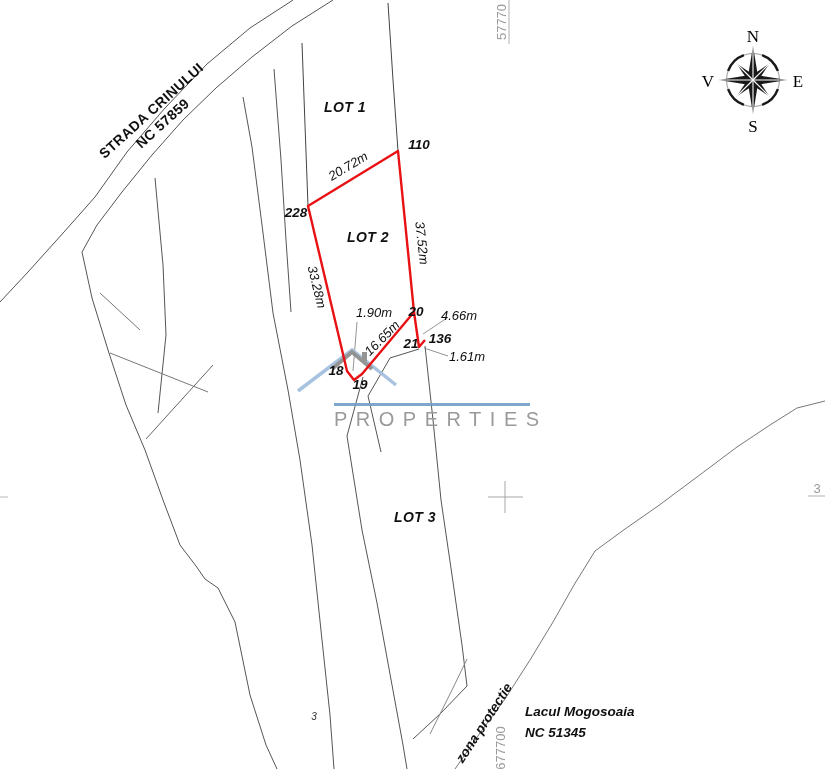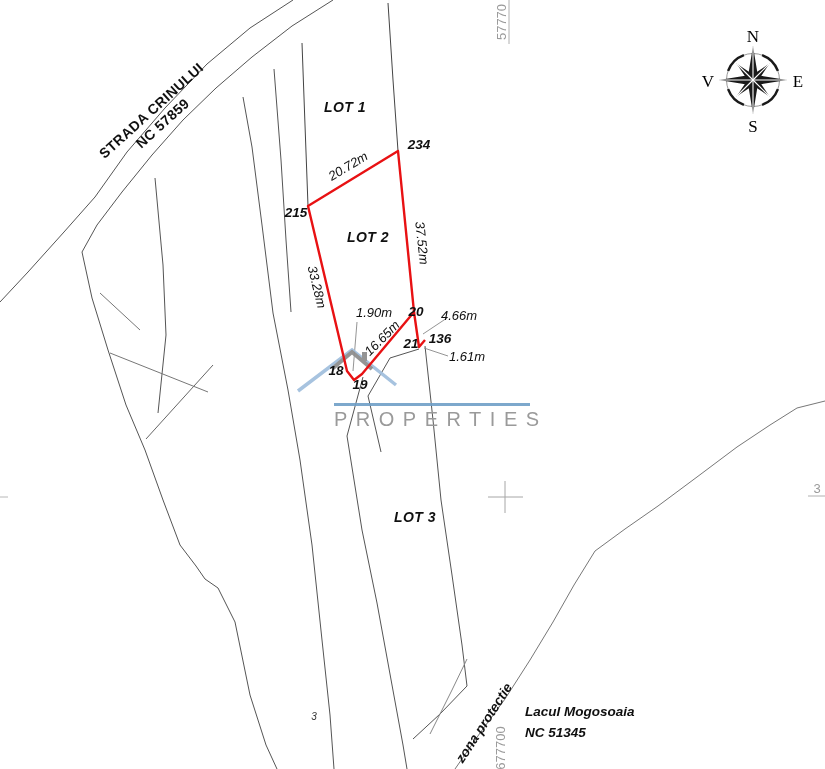--- a/index.html
+++ b/index.html
@@ -101,22 +101,22 @@
 
   <div class="lbl ctr street" style="left:157px;top:117px;transform:translate(-50%,-50%) rotate(-42deg);">
     <div>STRADA CRINULUI</div>
     <div>NC 57859</div>
   </div>
 
   <div class="lbl ctr lot" style="left:345px;top:107px;">LOT 1</div>
   <div class="lbl ctr lot" style="left:368px;top:237px;">LOT 2</div>
   <div class="lbl ctr lot" style="left:415px;top:517px;">LOT 3</div>
 
-  <div class="lbl ctr pt" style="left:419px;top:144px;">234</div>
-  <div class="lbl ctr pt" style="left:296px;top:212px;">215</div>
+  <div class="lbl ctr pt" style="left:419px;top:144px;">110</div>
+  <div class="lbl ctr pt" style="left:296px;top:212px;">228</div>
   <div class="lbl ctr pt" style="left:416px;top:311px;">20</div>
   <div class="lbl ctr pt" style="left:411px;top:343px;">21</div>
   <div class="lbl ctr pt" style="left:440px;top:338px;text-align:right;">136</div>
   <div class="lbl ctr pt" style="left:336px;top:370px;">18</div>
   <div class="lbl ctr pt" style="left:360px;top:384px;">19</div>
 
   <div class="lbl ctr meas" style="left:348px;top:166px;transform:translate(-50%,-50%) rotate(-31deg);">20.72m</div>
   <div class="lbl ctr meas" style="left:422px;top:243px;transform:translate(-50%,-50%) rotate(84deg);">37.52m</div>
   <div class="lbl ctr meas" style="left:317px;top:287px;transform:translate(-50%,-50%) rotate(76deg);">33.28m</div>
   <div class="lbl ctr meas" style="left:382px;top:338px;transform:translate(-50%,-50%) rotate(-45deg);">16.65m</div>

